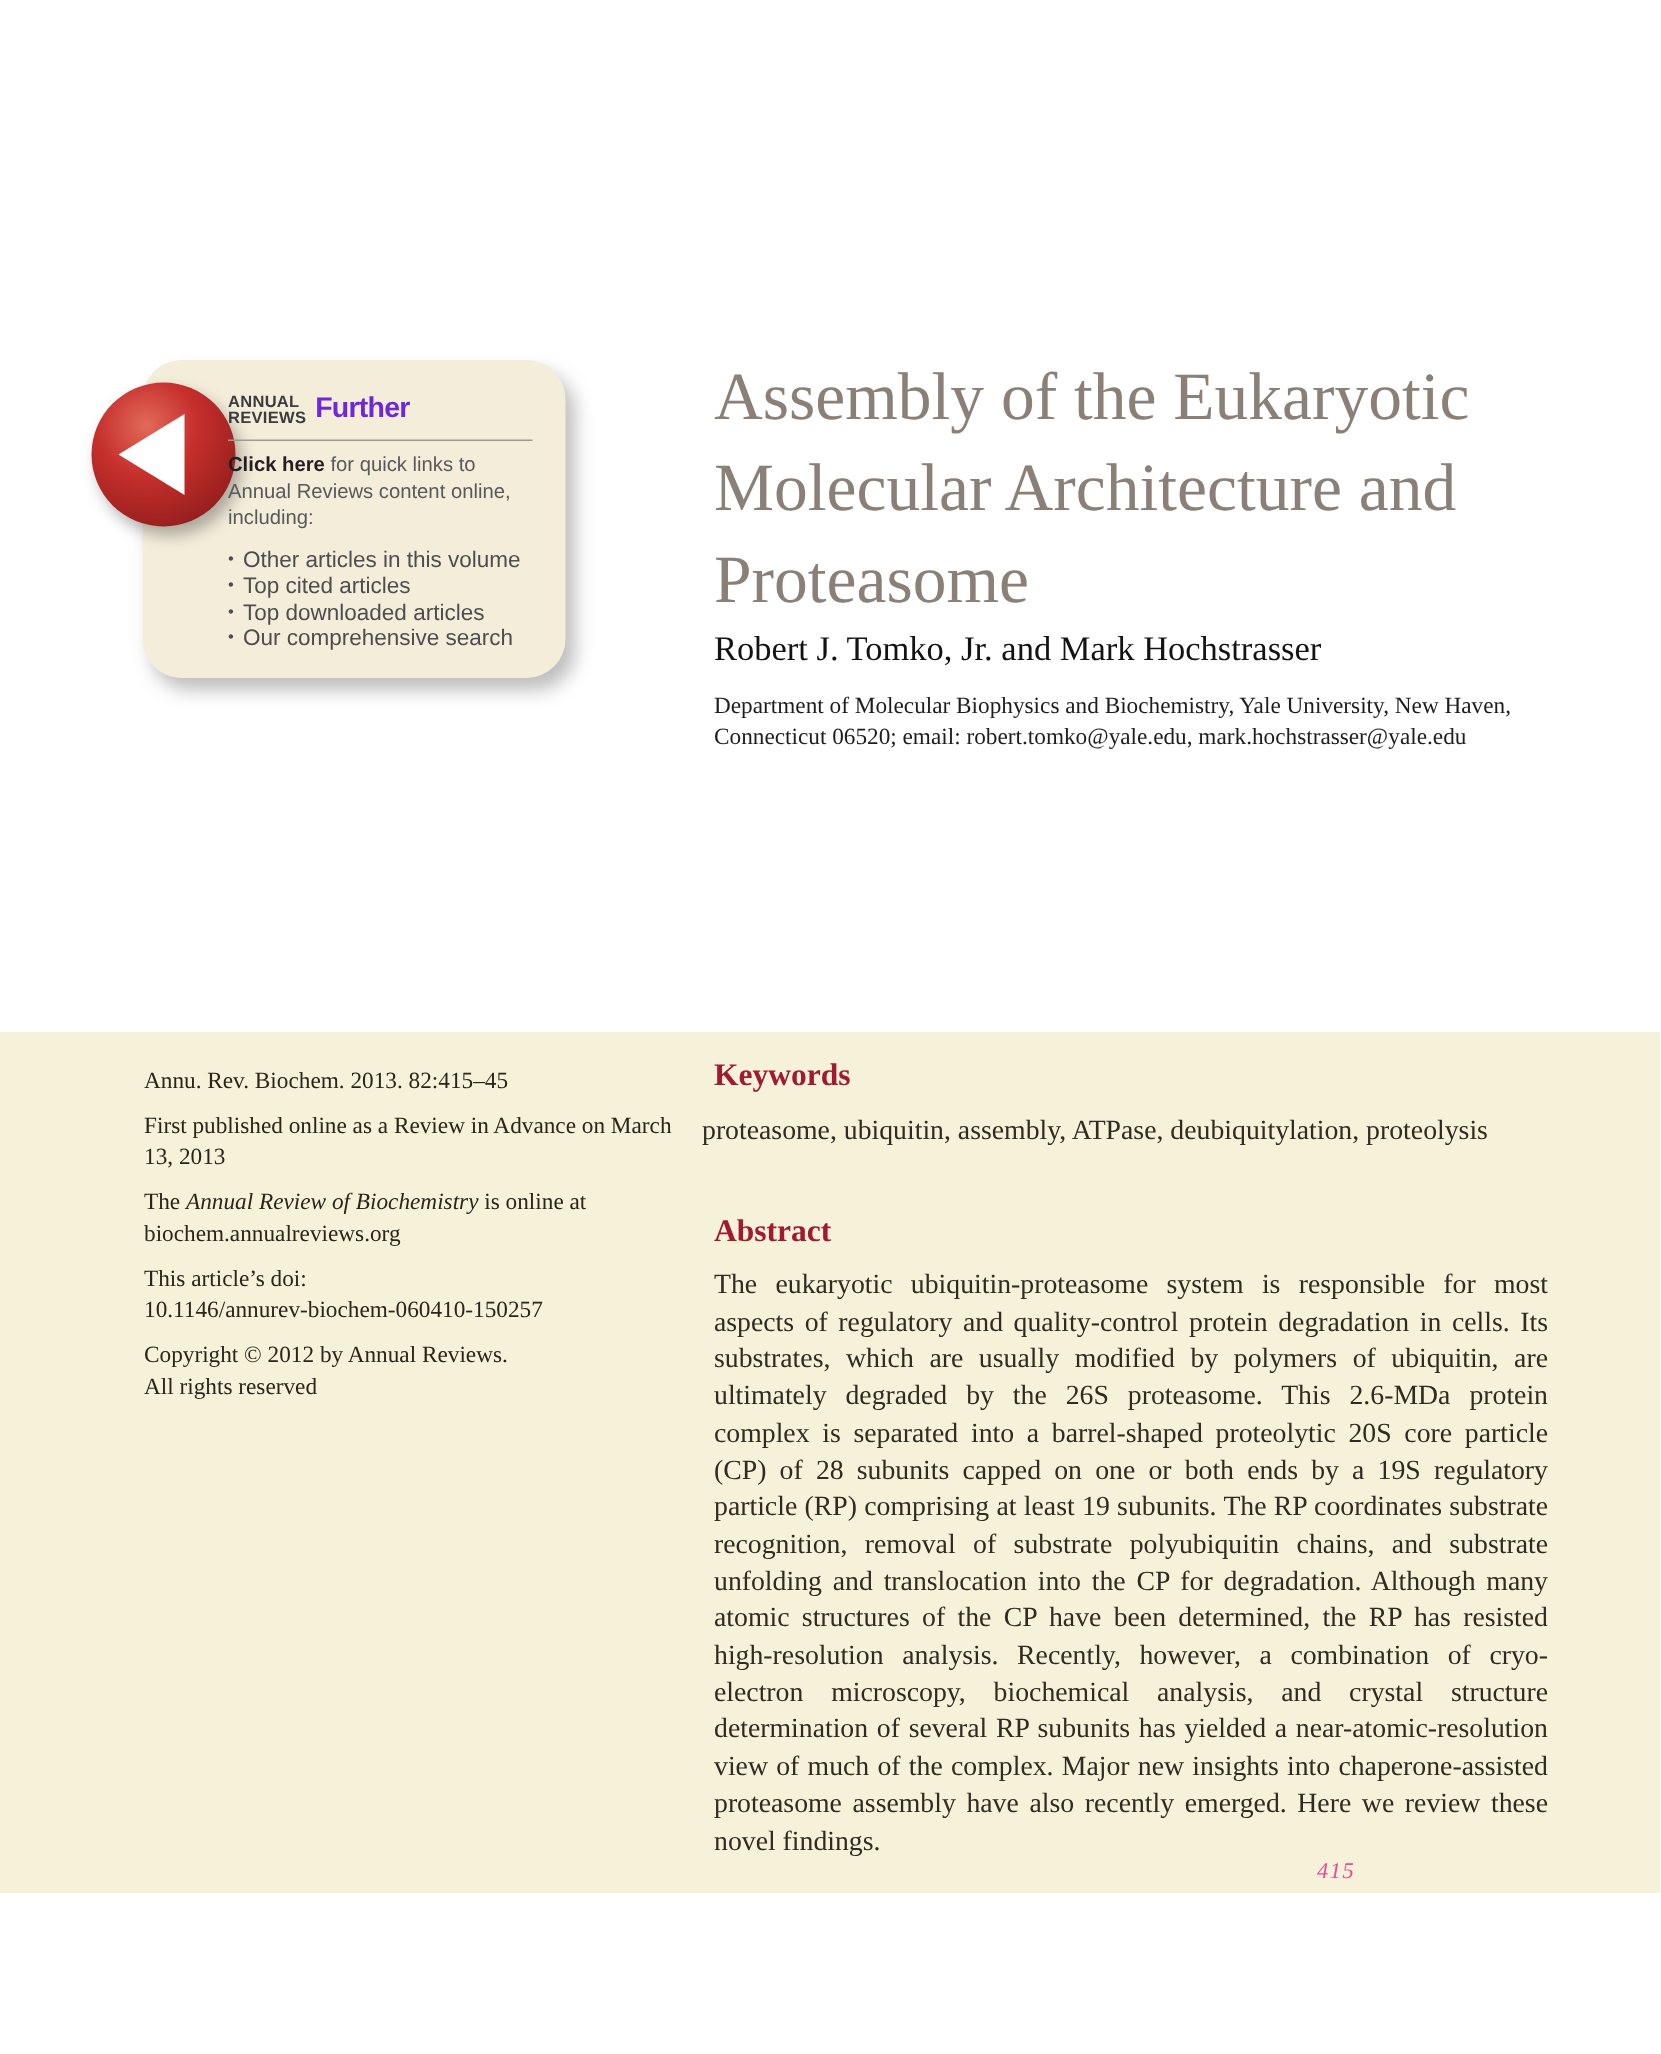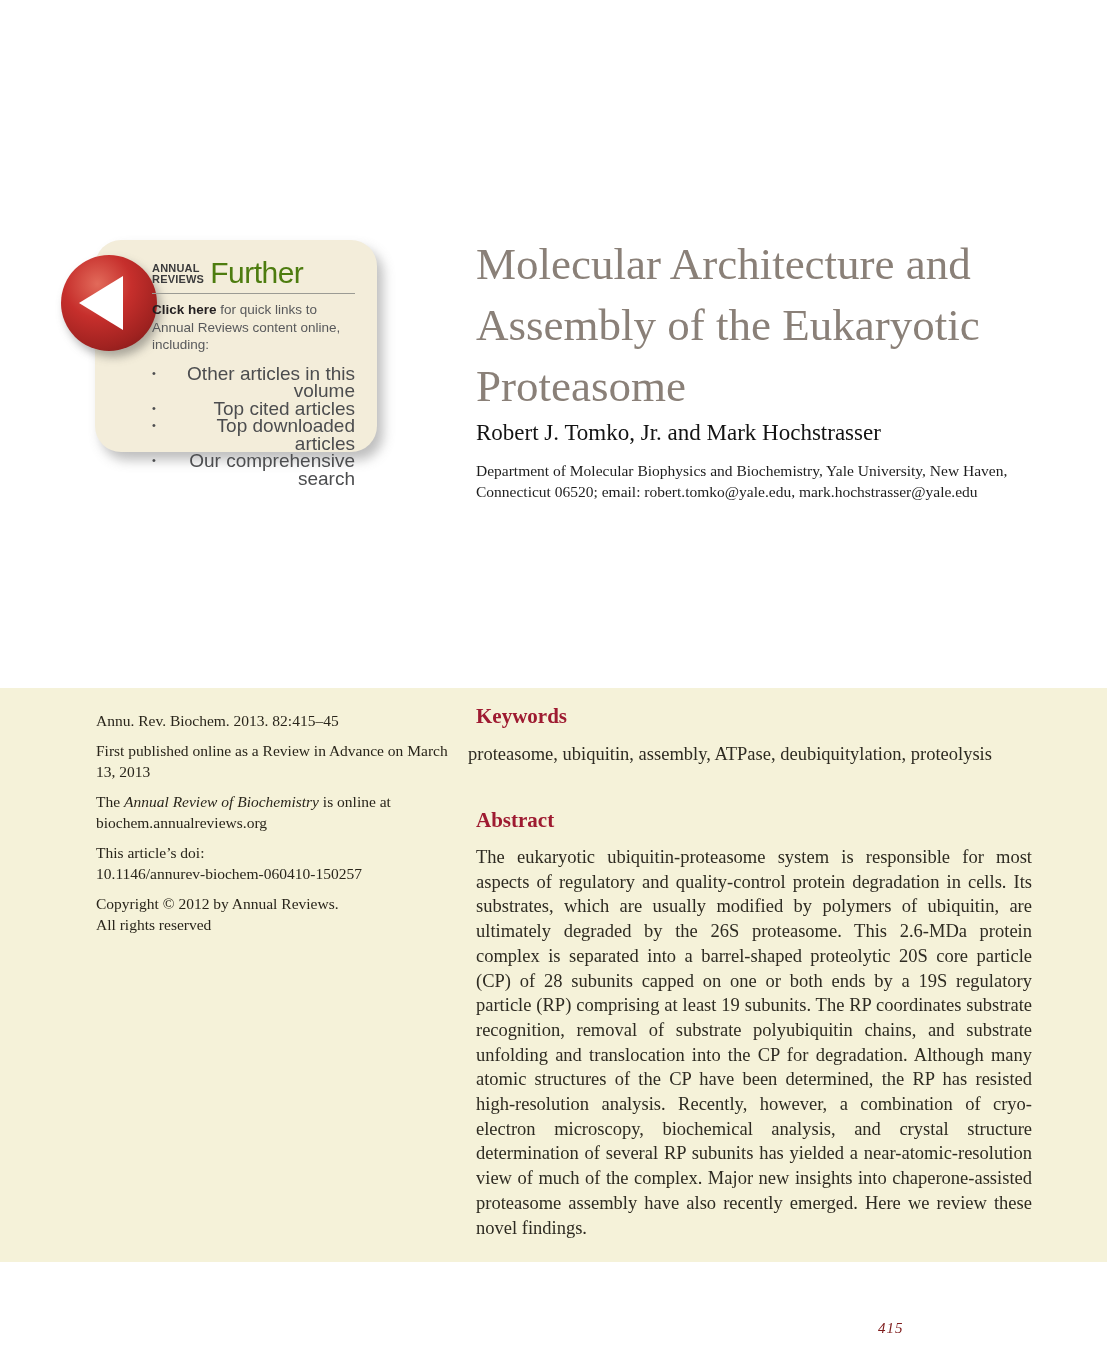--- a/index.html
+++ b/index.html
@@ -28,32 +28,32 @@
   .badge{overflow:visible;}
   .logo-wrap{
     position:absolute;left:-36px;top:13px;width:100px;height:100px;
   }
   .brand-row{display:flex;align-items:flex-end;}
   .brand-stack{
     font-size:11px;line-height:11px;font-weight:bold;color:#3b3b3c;
     letter-spacing:.2px;padding-bottom:3px;
   }
   .further{
-    font-size:30px;line-height:30px;font-weight:normal;color:#4d7c0f;
+    font-size:19px;line-height:30px;font-weight:bold;color:#6d28d9;
     margin-left:6px;letter-spacing:-.5px;
   }
   .badge-divider{border:none;border-top:1px solid #9b9b94;margin:5px 0 7px 0;}
   .click-para{
     font-size:13.5px;line-height:17.5px;color:#58595b;margin:0;
   }
   .click-here{color:#231f20;font-weight:bold;cursor:pointer;}
   .bullets{list-style:none;margin:11px 0 0 0;padding:0;}
   .bullets li{
-    font-size:19px;line-height:17.5px;color:#4c4d4f;
-    padding-left:10px;position:relative;text-align:right;
+    font-size:15px;line-height:17.5px;color:#4c4d4f;
+    padding-left:10px;position:relative;
   }
   .bullets li::before{
     content:"\2022";position:absolute;left:0;top:0;color:#4c4d4f;font-size:11px;
   }
   
   .title{
     position:absolute;left:476px;top:234px;width:575px;
     font-size:45px;line-height:61px;color:#8a8078;
   }
   .authors{
@@ -82,22 +82,22 @@
     font-size:18.5px;line-height:25px;color:#2e2b22;
   }
   .abs-head{top:808px;}
   .abs-body{
     position:absolute;left:476px;top:845px;width:556px;
     font-size:18.5px;line-height:24.7px;color:#2e2b22;
     text-align:justify;
   }
   
   .pagenum{
-    position:absolute;left:878px;top:1320px;
-    font-size:15px;font-style:italic;color:#7f1d1d;letter-spacing:1px;
+    position:absolute;left:878px;top:1240px;
+    font-size:15px;font-style:italic;color:#ec4899;letter-spacing:1px;
   }
 </style>
 </head>
 <body>
 
 <div class="page">
 
   <div class="band"></div>
 
   <div class="badge">
@@ -128,22 +128,22 @@
       <ul class="bullets">
         <li>Other articles in this volume</li>
         <li>Top cited articles</li>
         <li>Top downloaded articles</li>
         <li>Our comprehensive search</li>
       </ul>
     </div>
   </div>
 
   <div class="title">
+    <div>Assembly of the Eukaryotic</div>
     <div>Molecular Architecture and</div>
-    <div>Assembly of the Eukaryotic</div>
     <div>Proteasome</div>
   </div>
   <div class="authors">Robert J. Tomko, Jr. and Mark Hochstrasser</div>
   <div class="affiliation">Department of Molecular Biophysics and Biochemistry, Yale University, New Haven, Connecticut 06520; email: robert.tomko@yale.edu, mark.hochstrasser@yale.edu</div>
 
   <div class="meta">
     <div class="block">Annu. Rev. Biochem. 2013. 82:415–45</div>
     <div class="block">First published online as a Review in Advance on March 13, 2013</div>
     <div class="block"><span>The </span><span class="italic">Annual Review of Biochemistry</span><span> is online at biochem.annualreviews.org</span></div>
     <div class="block">

